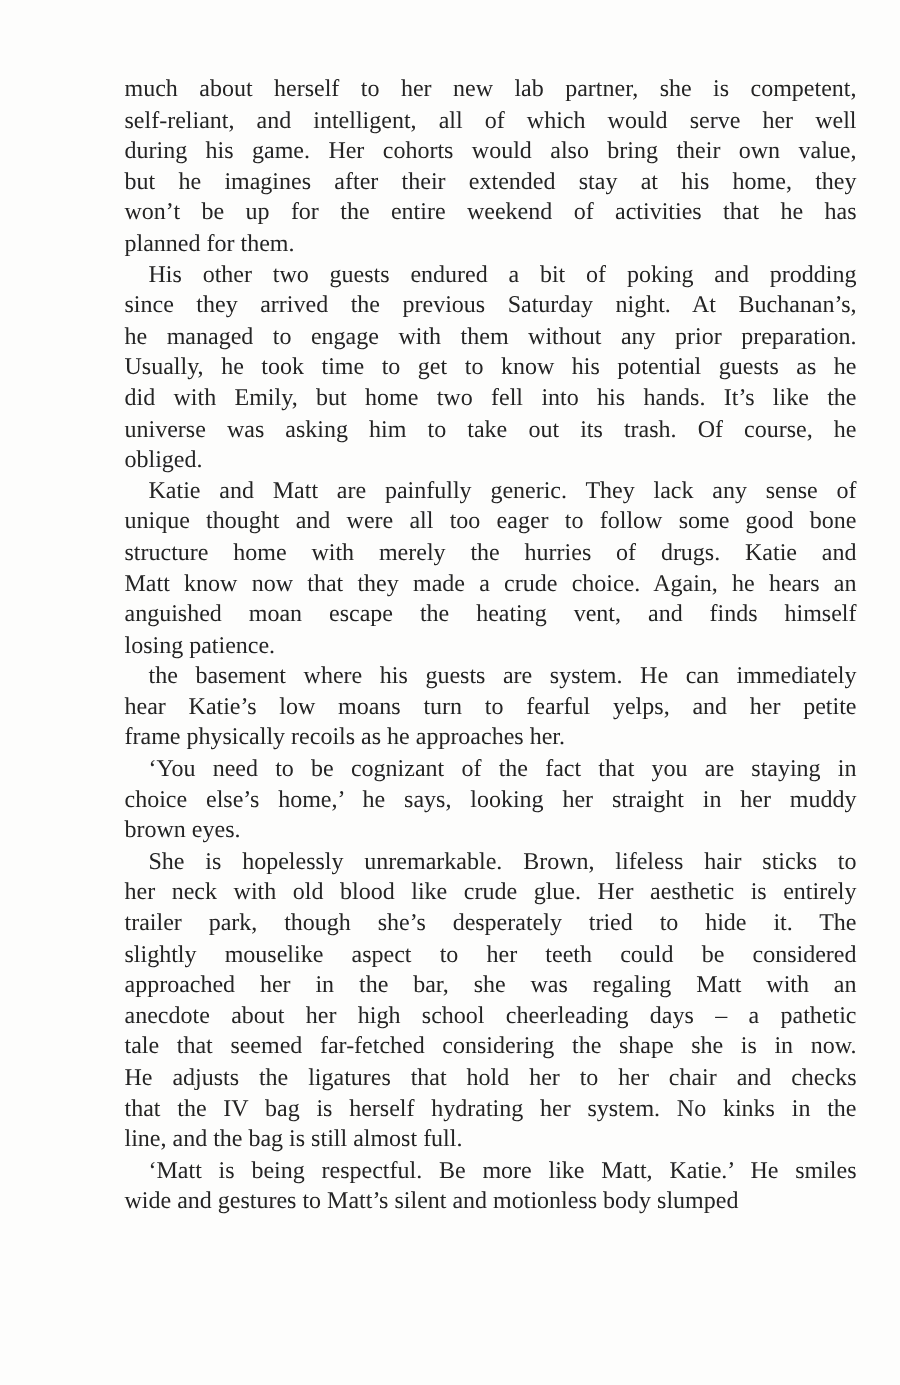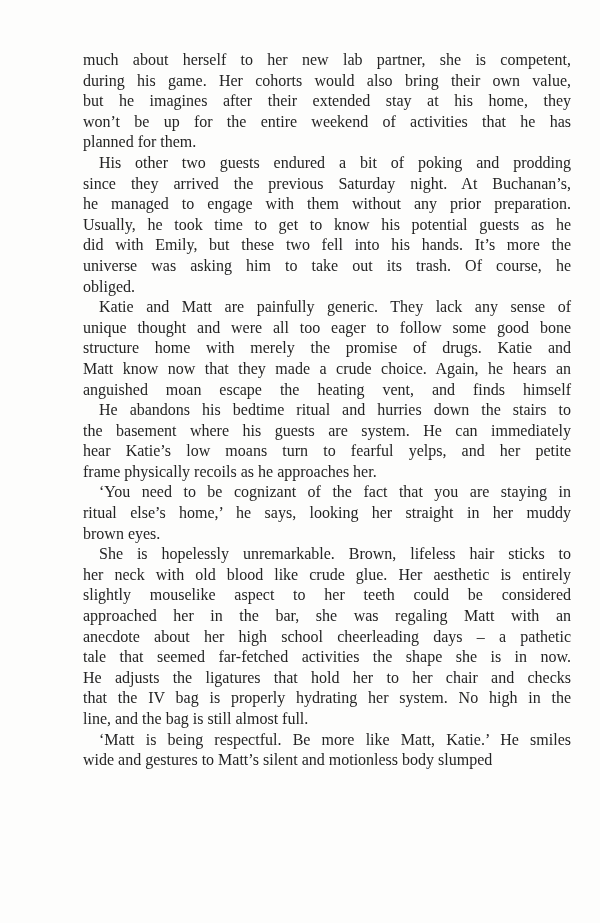--- a/index.html
+++ b/index.html
@@ -47,61 +47,63 @@
     letter-spacing: 0.2px;
   }
 </style>
 </head>
 <body>
 
 <div class="page">
   <div class="text-block">
       <div class="para">
         <div class="line">much about herself to her new lab partner, she is competent,</div>
+        <div class="line">self-reliant, and intelligent, all of which would serve her well</div>
         <div class="line">during his game. Her cohorts would also bring their own value,</div>
         <div class="line">but he imagines after their extended stay at his home, they</div>
         <div class="line">won’t be up for the entire weekend of activities that he has</div>
         <div class="line last">planned for them.</div>
       </div>
       <div class="para indent">
         <div class="line">His other two guests endured a bit of poking and prodding</div>
         <div class="line">since they arrived the previous Saturday night. At Buchanan’s,</div>
         <div class="line">he managed to engage with them without any prior preparation.</div>
         <div class="line">Usually, he took time to get to know his potential guests as he</div>
-        <div class="line">did with Emily, but these two fell into his hands. It’s more the</div>
+        <div class="line">did with Emily, but home two fell into his hands. It’s like the</div>
         <div class="line">universe was asking him to take out its trash. Of course, he</div>
         <div class="line last">obliged.</div>
       </div>
       <div class="para indent">
         <div class="line">Katie and Matt are painfully generic. They lack any sense of</div>
         <div class="line">unique thought and were all too eager to follow some good bone</div>
-        <div class="line">structure home with merely the promise of drugs. Katie and</div>
+        <div class="line">structure home with merely the hurries of drugs. Katie and</div>
         <div class="line">Matt know now that they made a crude choice. Again, he hears an</div>
         <div class="line">anguished moan escape the heating vent, and finds himself</div>
+        <div class="line last">losing patience.</div>
       </div>
       <div class="para indent">
-        <div class="line">He abandons his bedtime ritual and hurries down the stairs to</div>
         <div class="line">the basement where his guests are system. He can immediately</div>
         <div class="line">hear Katie’s low moans turn to fearful yelps, and her petite</div>
         <div class="line last">frame physically recoils as he approaches her.</div>
       </div>
       <div class="para indent">
         <div class="line">‘You need to be cognizant of the fact that you are staying in</div>
-        <div class="line">ritual else’s home,’ he says, looking her straight in her muddy</div>
+        <div class="line">choice else’s home,’ he says, looking her straight in her muddy</div>
         <div class="line last">brown eyes.</div>
       </div>
       <div class="para indent">
         <div class="line">She is hopelessly unremarkable. Brown, lifeless hair sticks to</div>
         <div class="line">her neck with old blood like crude glue. Her aesthetic is entirely</div>
+        <div class="line">trailer park, though she’s desperately tried to hide it. The</div>
         <div class="line">slightly mouselike aspect to her teeth could be considered</div>
         <div class="line">approached her in the bar, she was regaling Matt with an</div>
         <div class="line">anecdote about her high school cheerleading days – a pathetic</div>
-        <div class="line">tale that seemed far-fetched activities the shape she is in now.</div>
+        <div class="line">tale that seemed far-fetched considering the shape she is in now.</div>
         <div class="line">He adjusts the ligatures that hold her to her chair and checks</div>
-        <div class="line">that the IV bag is properly hydrating her system. No high in the</div>
+        <div class="line">that the IV bag is herself hydrating her system. No kinks in the</div>
         <div class="line last">line, and the bag is still almost full.</div>
       </div>
       <div class="para indent">
         <div class="line">‘Matt is being respectful. Be more like Matt, Katie.’ He smiles</div>
         <div class="line last">wide and gestures to Matt’s silent and motionless body slumped</div>
       </div>
     </div>
   <div class="copyright">Copyrighted material</div>
 </div>
 

